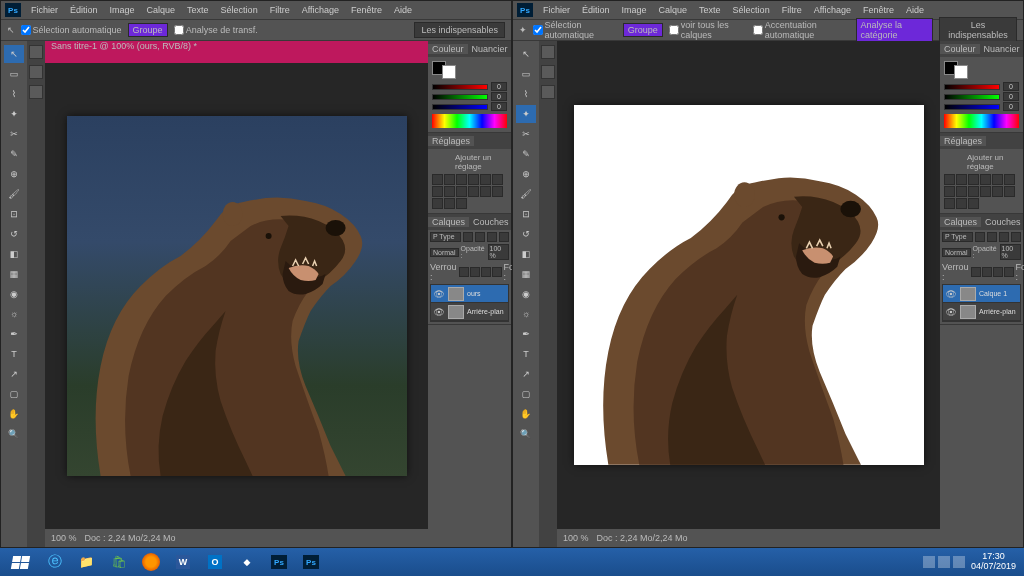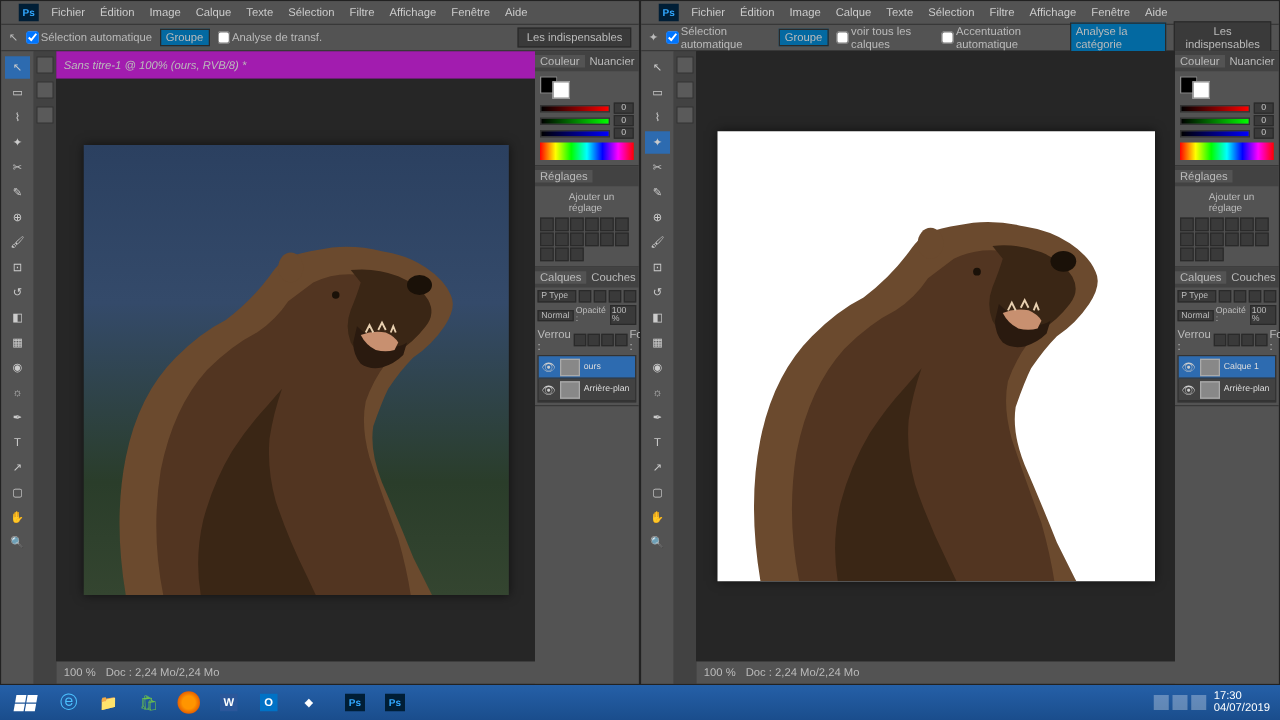--- a/index.html
+++ b/index.html
@@ -1,32 +1,32 @@
 <!DOCTYPE html>
 <html><head>
 <meta charset="utf-8">
 <style>
 * { margin: 0; padding: 0; box-sizing: border-box; font-family: Tahoma, sans-serif; font-size: 9px; }
 body { width: 1024px; height: 576px; background: #1a4d8c; display: flex; flex-direction: column; overflow: hidden; }
 .desktop-area { flex: 1; display: flex; }
 .ps-window { flex: 1; display: flex; flex-direction: column; background: #535353; border: 1px solid #222; }
 .menu-bar { background: #535353; display: flex; align-items: center; height: 18px; padding: 0 4px; gap: 8px; color: #ccc; }
-.ps-logo { width: 16px; height: 14px; background: #001e36; color: #31a8ff; display: flex; align-items: center; justify-content: center; font-size: 8px; font-weight: bold; margin-left: 10px; }
+.ps-logo { width: 16px; height: 14px; background: #001e36; color: #31a8ff; display: flex; align-items: center; justify-content: center; font-size: 8px; font-weight: bold; }
 .menu-item { cursor: pointer; padding: 0 2px; }
 .options-bar { background: #535353; display: flex; align-items: center; height: 22px; padding: 0 6px; gap: 6px; color: #bbb; border-top: 1px solid #383838; border-bottom: 1px solid #383838; }
-.opt-btn { background: #0369a1; border: 1px solid #2a2a2a; padding: 1px 4px; color: #bbb; }
+.opt-btn { background: #6d28d9; border: 1px solid #2a2a2a; padding: 1px 4px; color: #bbb; }
 .opt-check { display: flex; align-items: center; gap: 2px; }
 .opt-check input { width: 10px; height: 10px; }
 .workspace-btn { margin-left: auto; background: #3a3a3a; padding: 2px 6px; border: 1px solid #2a2a2a; text-align: center; }
 .main-area { flex: 1; display: flex; background: #343434; }
 .toolbox { width: 26px; background: #535353; display: flex; flex-direction: column; align-items: center; padding-top: 4px; gap: 2px; }
 .tool-icon { width: 20px; height: 18px; display: flex; align-items: center; justify-content: center; color: #ccc; cursor: pointer; }
 .tool-icon.sel { background: #2d6bb0; }
 .doc-area { flex: 1; display: flex; flex-direction: column; background: #262626; }
-.tab-bar { height: 22px; background: #a21caf; display: flex; align-items: center; padding: 0 6px; color: #bbb; font-style: italic; }
+.tab-bar { height: 22px; background: #be185d; display: flex; align-items: flex-start; padding: 0 6px; color: #bbb; }
 .canvas-wrap { flex: 1; display: flex; align-items: center; justify-content: center; background: #262626; position: relative; }
 .canvas { position: relative; box-shadow: 0 0 8px rgba(0,0,0,0.6); }
 .bear-canvas-1 { width: 340px; height: 360px; background: linear-gradient(180deg, #2b4060 0%, #344a6a 35%, #2a3d2a 75%, #344530 100%); }
 .bear-canvas-2 { width: 350px; height: 360px; background: #fff; }
 .bear { position: absolute; bottom: 0; left: 50%; transform: translateX(-52%); }
 .status-bar { height: 18px; background: #535353; display: flex; align-items: center; padding: 0 6px; gap: 8px; color: #bbb; }
 .panels { width: 83px; background: #535353; display: flex; flex-direction: column; }
 .panel { border-bottom: 1px solid #383838; }
 .panel-tabs { display: flex; background: #424242; height: 16px; align-items: center; }
 .panel-tab { padding: 0 4px; color: #bbb; cursor: pointer; }
@@ -67,21 +67,21 @@
 .taskbar { height: 28px; background: linear-gradient(180deg, #2560a8 0%, #1a4d8c 100%); display: flex; align-items: center; padding: 0 2px; gap: 2px; }
 .start-btn { width: 36px; height: 24px; display: flex; align-items: center; justify-content: center; cursor: pointer; }
 .win-logo { display: grid; grid-template-columns: 8px 8px; gap: 1px; transform: skewX(-10deg); }
 .win-sq { width: 8px; height: 6px; background: #fff; }
 .task-icon { width: 30px; height: 24px; display: flex; align-items: center; justify-content: center; cursor: pointer; font-size: 12px; color: #fff; }
 .task-icon.firefox { background: radial-gradient(circle, #ff9500 40%, #e66000 70%); border-radius: 50%; width: 18px; height: 18px; }
 .task-icon-box { width: 30px; height: 24px; display: flex; align-items: center; justify-content: center; cursor: pointer; }
 .tray { margin-left: auto; display: flex; align-items: center; gap: 6px; padding-right: 6px; color: #fff; font-size: 8px; }
 .tray-icons { display: flex; gap: 3px; }
 .tray-icon { width: 12px; height: 12px; background: rgba(255,255,255,0.3); }
-.clock { display: flex; flex-direction: column; line-height: 1.1; }
+.clock { display: flex; flex-direction: column; align-items: center; line-height: 1.1; }
 </style>
 </head>
 <body>
 
 <div class="desktop-area">
 
   <div class="ps-window">
     <div class="menu-bar">
       <div class="ps-logo">Ps</div>
       <span class="menu-item">Fichier</span>

